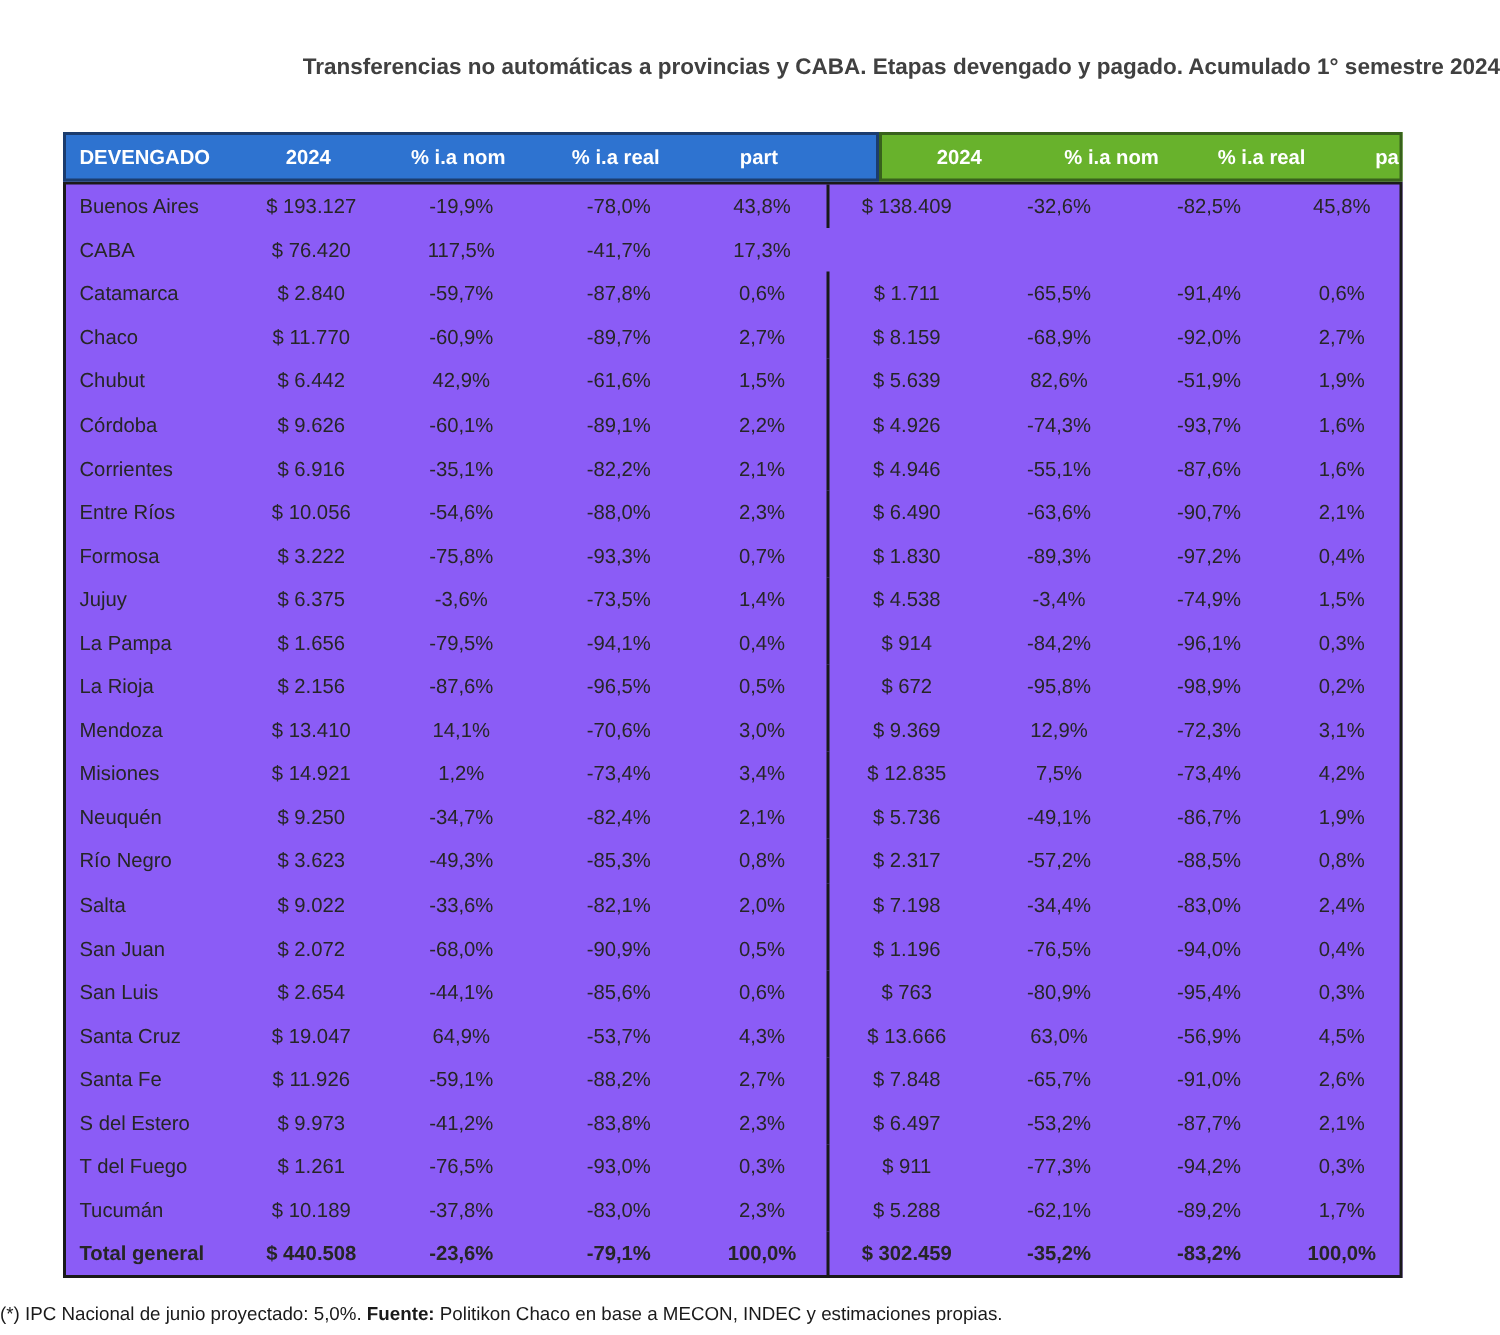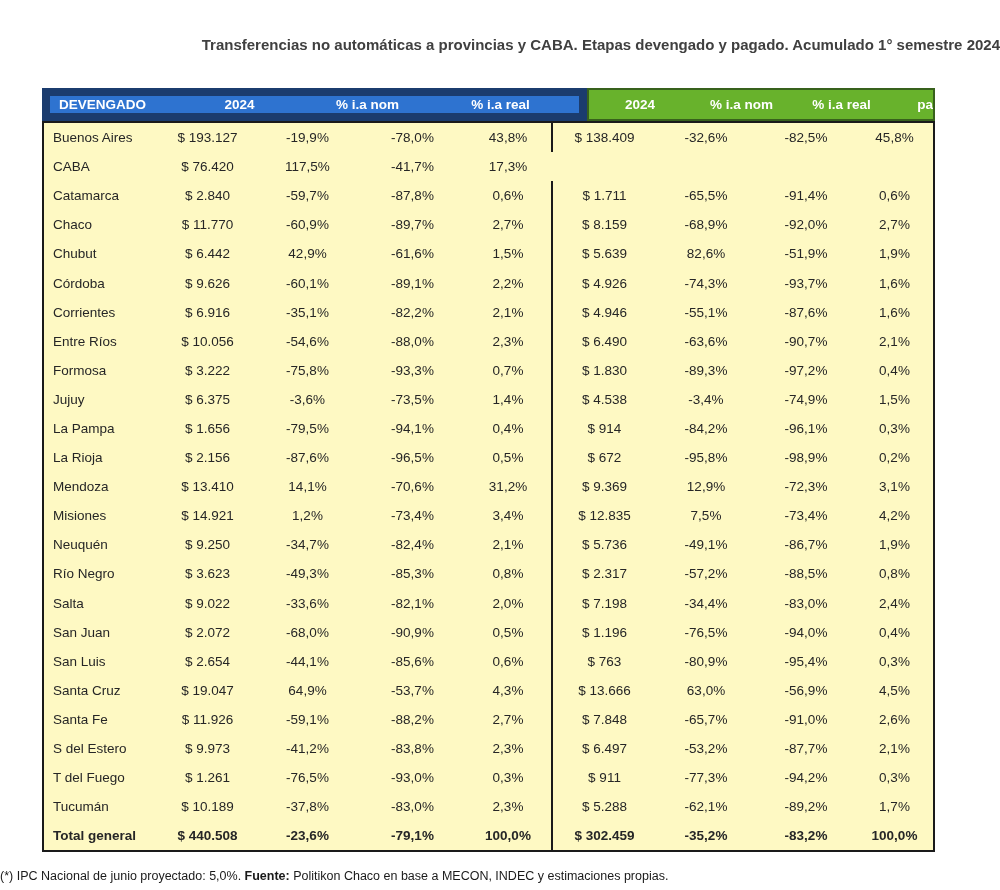--- a/index.html
+++ b/index.html
@@ -25,32 +25,32 @@
   .hdr-panel{
     box-sizing:border-box;
     height:33px;
     display:flex;
     align-items:center;
     color:#ffffff;
     font-weight:bold;
     font-size:13.5px;
     overflow:hidden;
   }
-  .hdr-left{width:599px;border:8px solid #7f1d1d;gap:28px;}
+  .hdr-left{width:599px;border:2px solid #7f1d1d;}
   .hdr-right{width:384px;border:2px solid #38611C;}
   .hcell{box-sizing:border-box;text-align:center;flex:0 0 auto;}
   .hname{width:114px;text-align:left;padding-left:9px;}
   .hl2{width:95px;}.hl3{width:105px;}.hl4{width:105px;}.hl5{width:86px;}
   .hr1{width:103px;}.hr2{width:100px;}.hr3{width:100px;}.hr4{width:77px;}
   
   .tbl-body{
     box-sizing:border-box;
     width:893px;
     border:2px solid #1a1a1a;
-    background:#fef9c3;
+    background:#8b5cf6;
   }
   .row{display:flex;height:29.1px;align-items:center;font-size:13.5px;}
   .c{box-sizing:border-box;text-align:center;flex:0 0 auto;white-space:nowrap;overflow:hidden;}
   .name{width:116px;text-align:left;padding-left:9px;}
   .d1{width:95px;}.d2{width:105px;}.d3{width:105px;}.d4{width:86px;}
   .pag-group{display:flex;border-left:2px solid #1a1a1a;height:100%;align-items:center;flex:0 0 auto;}
   .p1{width:103px;}.p2{width:100px;}.p3{width:100px;}.p4{width:77px;}
   .row.total{font-weight:bold;}
   
   .footnote{
@@ -233,21 +233,21 @@
       <span class="c p2 pag-cell">-95,8%</span>
       <span class="c p3 pag-cell">-98,9%</span>
       <span class="c p4 pag-cell">0,2%</span>
     </span>
   </div>
       <div class="row">
     <span class="c name">Mendoza</span>
     <span class="c d1 dev-cell">$ 13.410</span>
     <span class="c d2 dev-cell">14,1%</span>
     <span class="c d3 dev-cell">-70,6%</span>
-    <span class="c d4 dev-cell">31,2%</span>
+    <span class="c d4 dev-cell">3,0%</span>
     <span class="pag-group">
       <span class="c p1 pag-cell">$ 9.369</span>
       <span class="c p2 pag-cell">12,9%</span>
       <span class="c p3 pag-cell">-72,3%</span>
       <span class="c p4 pag-cell">3,1%</span>
     </span>
   </div>
       <div class="row">
     <span class="c name">Misiones</span>
     <span class="c d1 dev-cell">$ 14.921</span>

